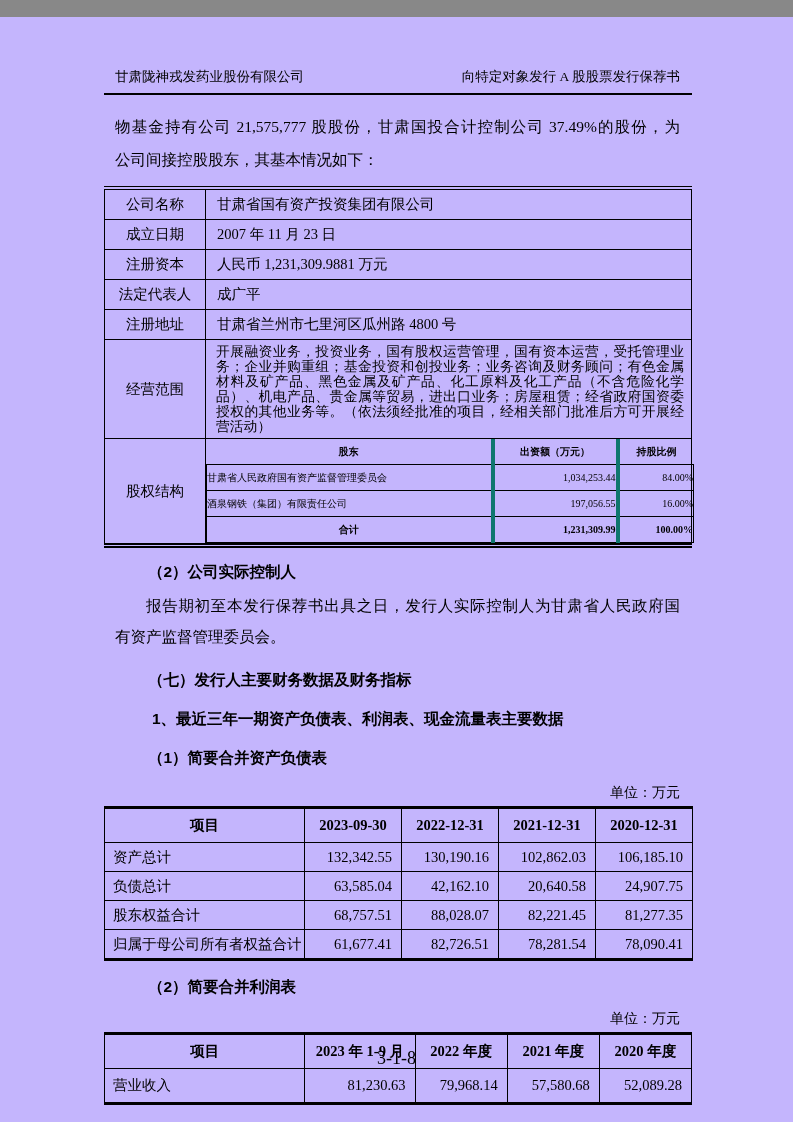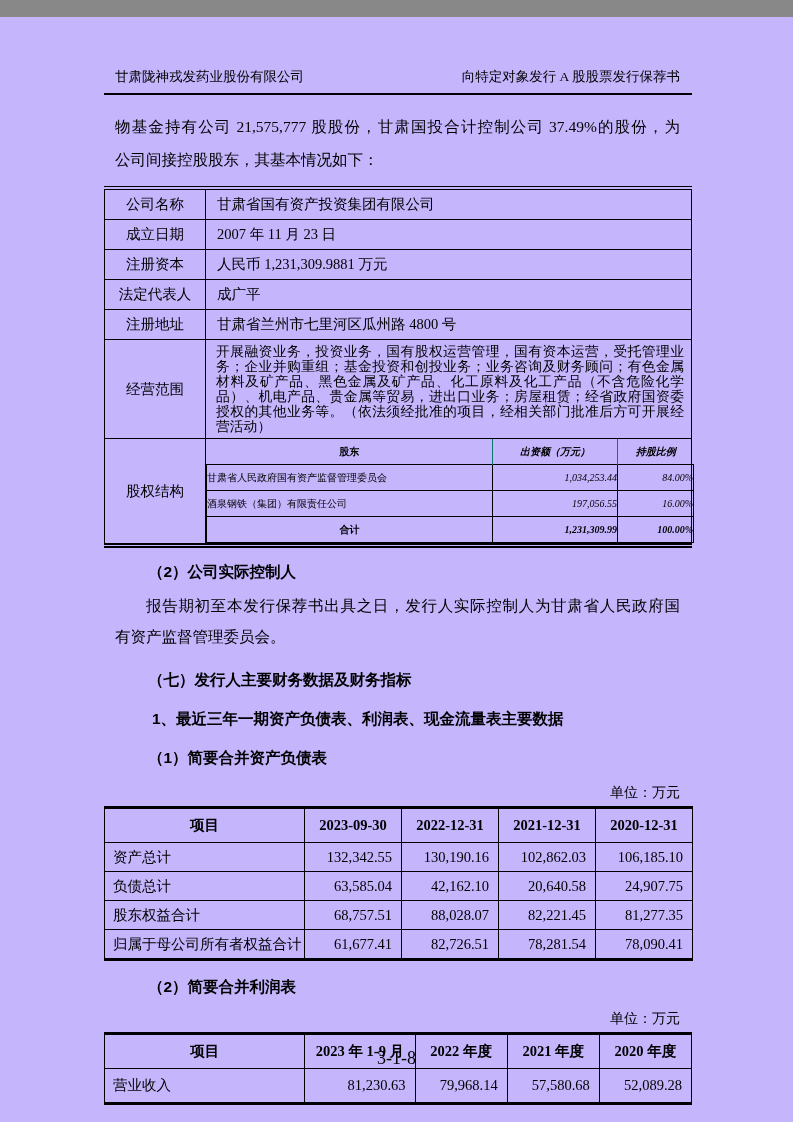--- a/index.html
+++ b/index.html
@@ -24,21 +24,21 @@
   .info-table { width:100%; border-collapse:collapse; margin-top:10px; border-top:4px double #000; border-bottom:5px double #000; table-layout:fixed; }
   .info-table td { border:1px solid #000; font-size:14.5px; vertical-align:middle; }
   .info-table td.lbl { width:98px; text-align:center; height:29px; padding:0 1px; }
   .info-table td.val { padding:0 8px 0 11px; }
   .info-table td.biz { font-size:13.8px; line-height:15px; padding:4px 7px 4px 10px; text-align:justify; }
   .info-table td.nested-holder { padding:0; vertical-align:top; }
 
   
   .equity-table { width:100%; border-collapse:collapse; table-layout:fixed; }
   .equity-table th, .equity-table td { font-size:10px; height:25px; padding:0; }
-  .equity-table th + th, .equity-table td + td { border-left:1px solid #0f766e;font-style:italic; }
+  .equity-table th + th, .equity-table td + td { border-left:4px solid #0f766e; }
   .equity-table tr + tr th, .equity-table tr + tr td { border-top:1px solid #000; }
   .equity-table th { font-weight:bold; text-align:center; }
   .col-shareholder { width:286px; } .col-amount { width:125px; } .col-ratio { width:76px; }
   .eq-name { text-align:left; padding-left:10px; }
   .eq-num { text-align:right; padding-right:12px; }
   .eq-total td { font-weight:bold; }
   .eq-total .eq-center { text-align:center; }
 
   
   .h-bold { font-family:"Liberation Sans","DejaVu Sans",sans-serif; font-weight:bold; font-size:15.5px; line-height:21px; margin:0; }

